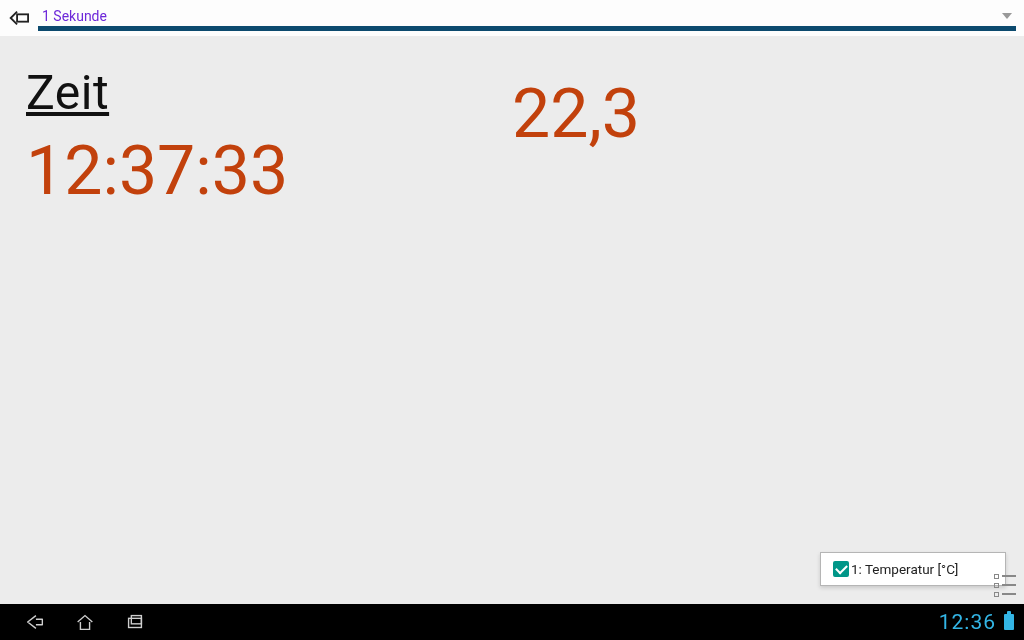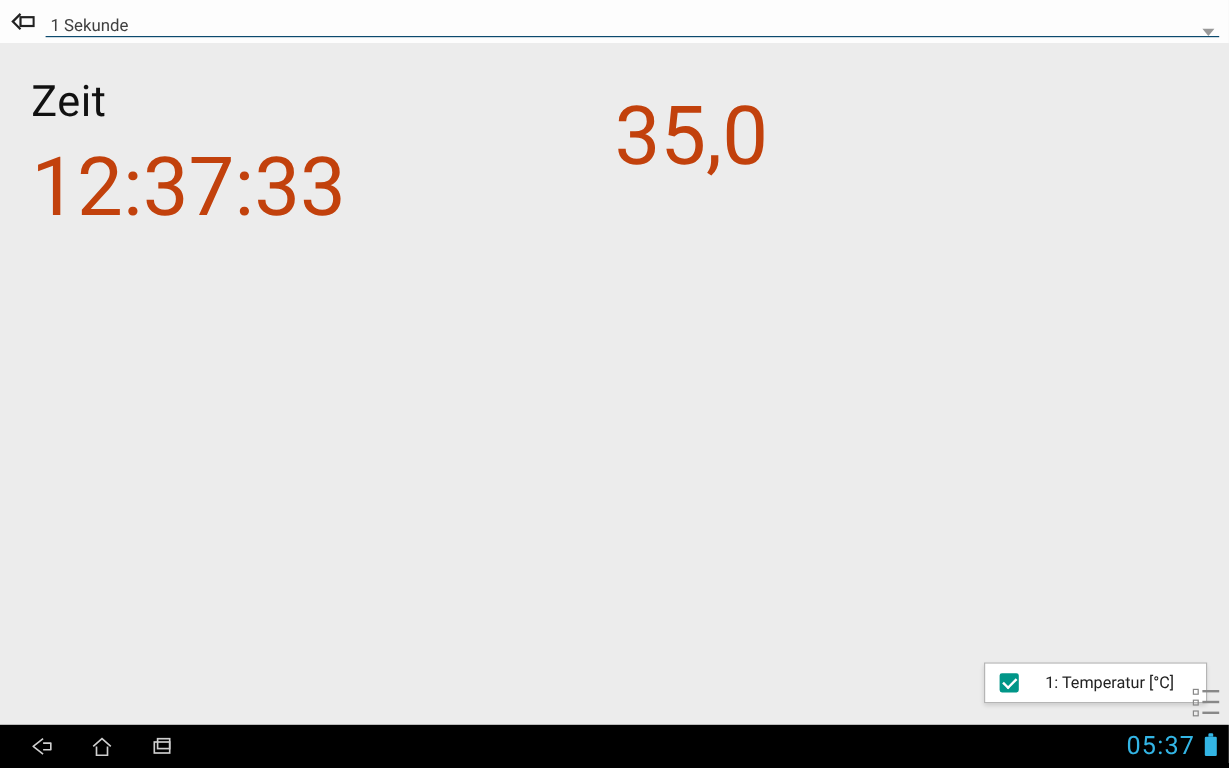--- a/index.html
+++ b/index.html
@@ -11,48 +11,48 @@
     background: #fdfdfd;
     display: flex; align-items: center;
   }
   .back-icon {
     width: 36px; height: 36px; display:flex; align-items:center; justify-content:center;
     cursor: pointer;
   }
   .back-icon svg { width: 22px; height: 22px; stroke:#222; fill:none; stroke-width:2; }
   .refresh-dd {
     flex: 1; height: 26px; margin: 0 8px 0 2px;
-    border-bottom: 1px solid #0c4a6e;
-    display:flex; align-items:flex-end; justify-content:space-between;
-    font-size: 14px; color:#404040; cursor:pointer; padding: 0 4px;
+    border-bottom: 5px solid #0c4a6e;
+    display:flex; align-items:center; justify-content:space-between;
+    font-size: 14px; color:#6d28d9; cursor:pointer; padding: 0 4px;
   }
   .refresh-dd .tri {
     width:0;height:0;border-left:5px solid transparent;border-right:5px solid transparent;border-top:6px solid #999;
   }
 
   
   .content {
     position:absolute; top:36px; left:0; right:0; bottom:36px;
     background:#ececec;
     padding: 28px 26px;
     display:flex;
   }
   .col { flex:1; }
-  .label { font-size: 36px; font-weight:400; color:#111; letter-spacing:0.5px; }
+  .label { font-size: 48px; font-weight:400; color:#111; letter-spacing:0.5px;text-decoration:underline; }
   .value { font-size: 68px; font-weight:400; color:#c2410c; margin-top: 10px; letter-spacing:0px; font-feature-settings:"tnum"; }
 
   
   .panel {
     position:absolute; right:18px; bottom:54px;
     width: 186px; background:#fff;
     border:1px solid #b5b5b5;
     box-shadow: 0 2px 4px rgba(0,0,0,0.15);
   }
   .panel .row {
-    display:flex; align-items:center; gap:22px;
+    display:flex; align-items:center; gap:2px;
     padding: 8px 12px; font-size:13.5px; color:#222;
     border-top:1px solid #e6e6e6; cursor:pointer;
   }
   .panel .row:first-child { border-top:none; }
   .panel .row.highlight { background:#ededed; }
   .cb {
     width:16px; height:16px; border:2px solid #777; border-radius:2px; flex:0 0 auto;
     display:flex; align-items:center; justify-content:center;
   }
   .cb.checked { background:#009688; border-color:#009688; }
@@ -103,21 +103,21 @@
     <span class="tri"></span>
   </div>
 </div>
 
 <div class="content">
   <div class="col">
     <div class="label">Zeit</div>
     <div class="value">12:37:33</div>
   </div>
   <div class="col">
-    <div class="value">35,0</div>
+    <div class="value">22,3</div>
   </div>
 </div>
 
 <div class="panel">
   <div class="row">
     <span class="cb checked"></span>
     <span>1: Temperatur [°C]</span>
   </div>
 </div>
 
@@ -149,16 +149,16 @@
       </svg>
     </div>
     <div class="nav-btn">
       <svg viewBox="0 0 24 24">
         <rect x="5" y="8" width="14" height="10"></rect>
         <rect x="8" y="5" width="11" height="9"></rect>
       </svg>
     </div>
   </div>
   <div class="nav-right">
-    <span>05:37</span>
+    <span>12:36</span>
     <span class="battery"></span>
   </div>
 </div>
 
 </body></html>

